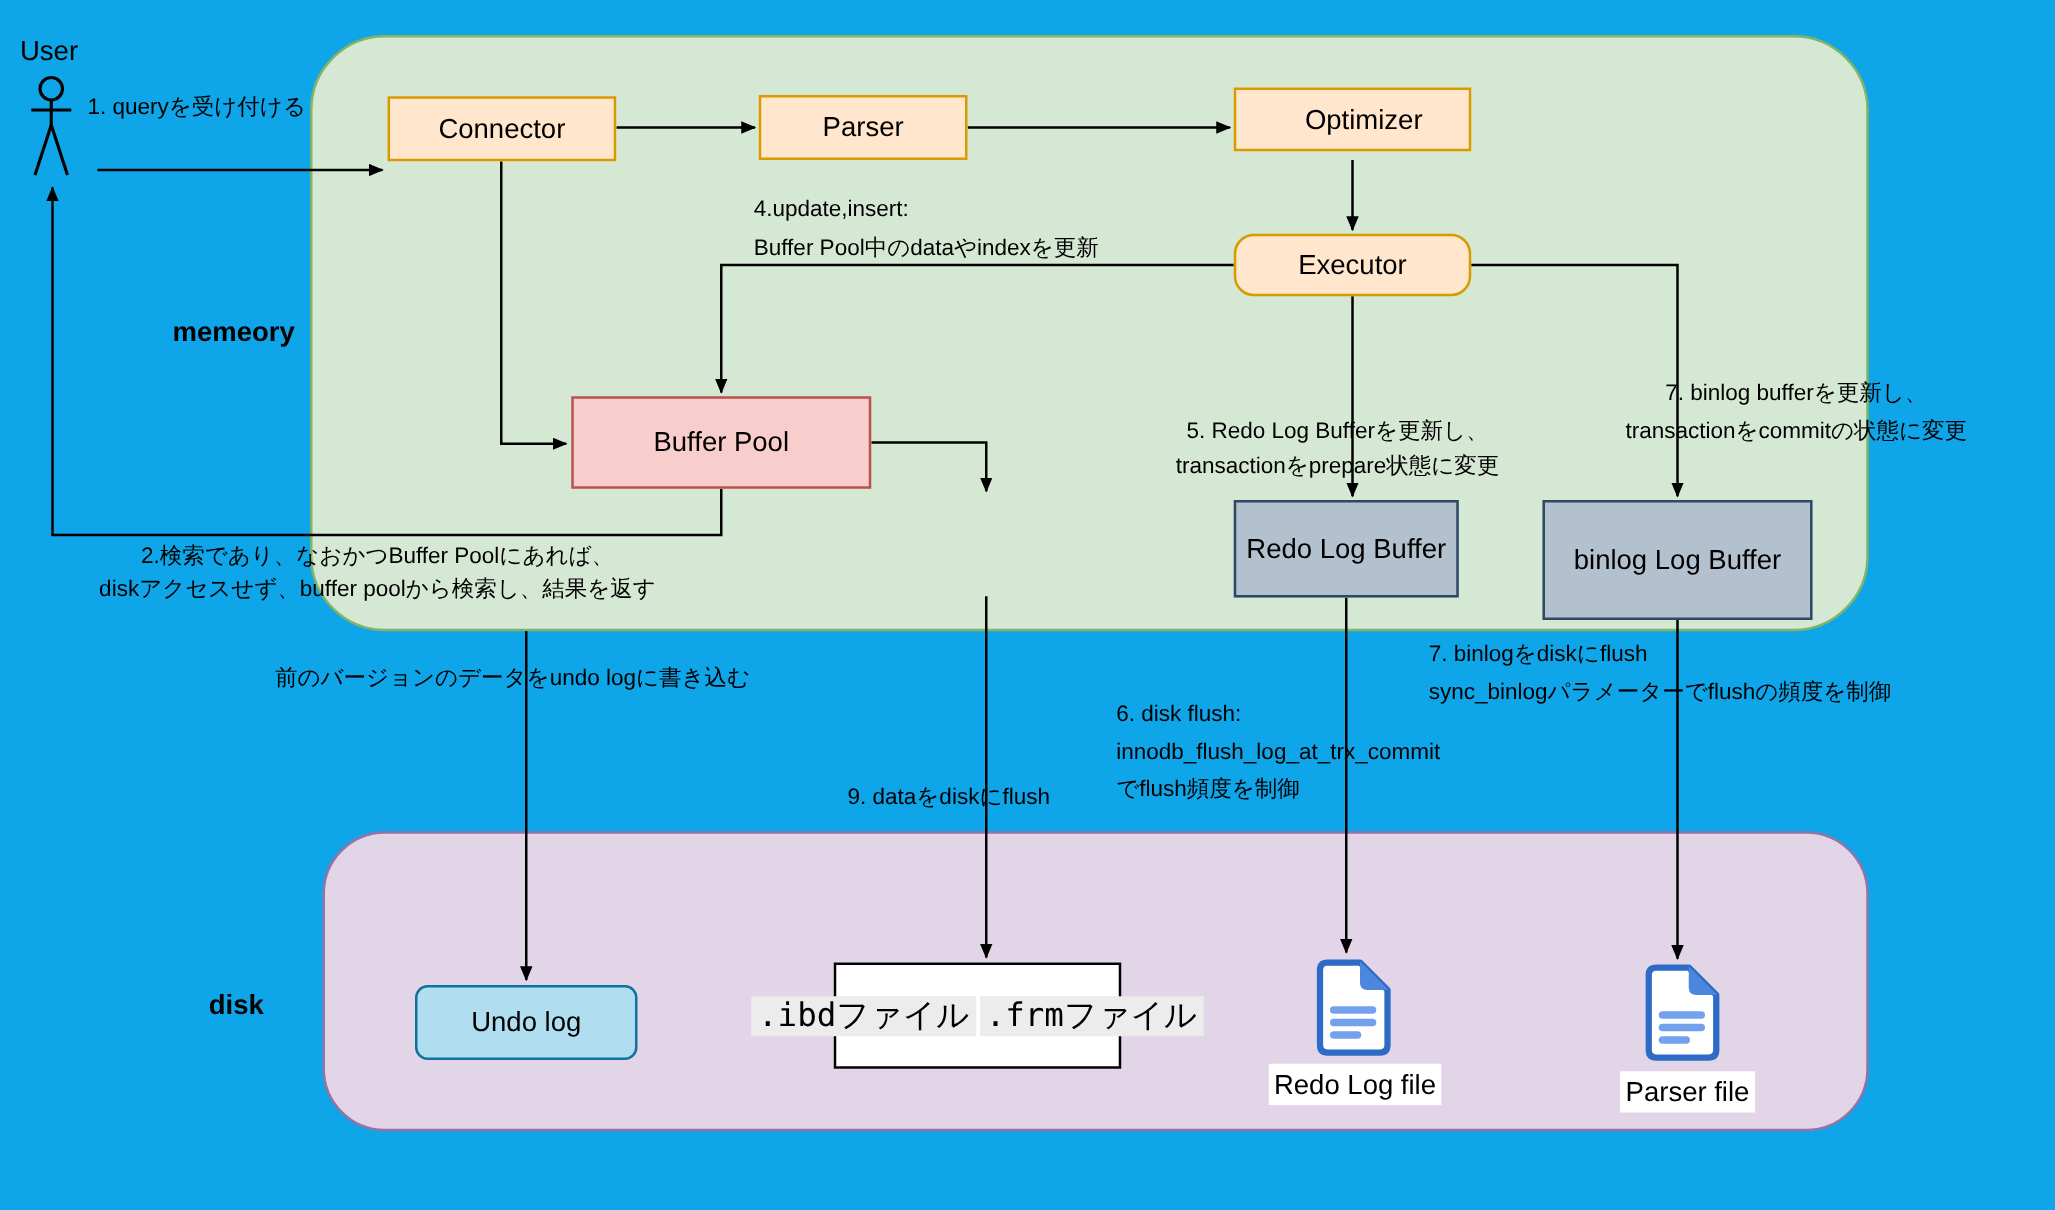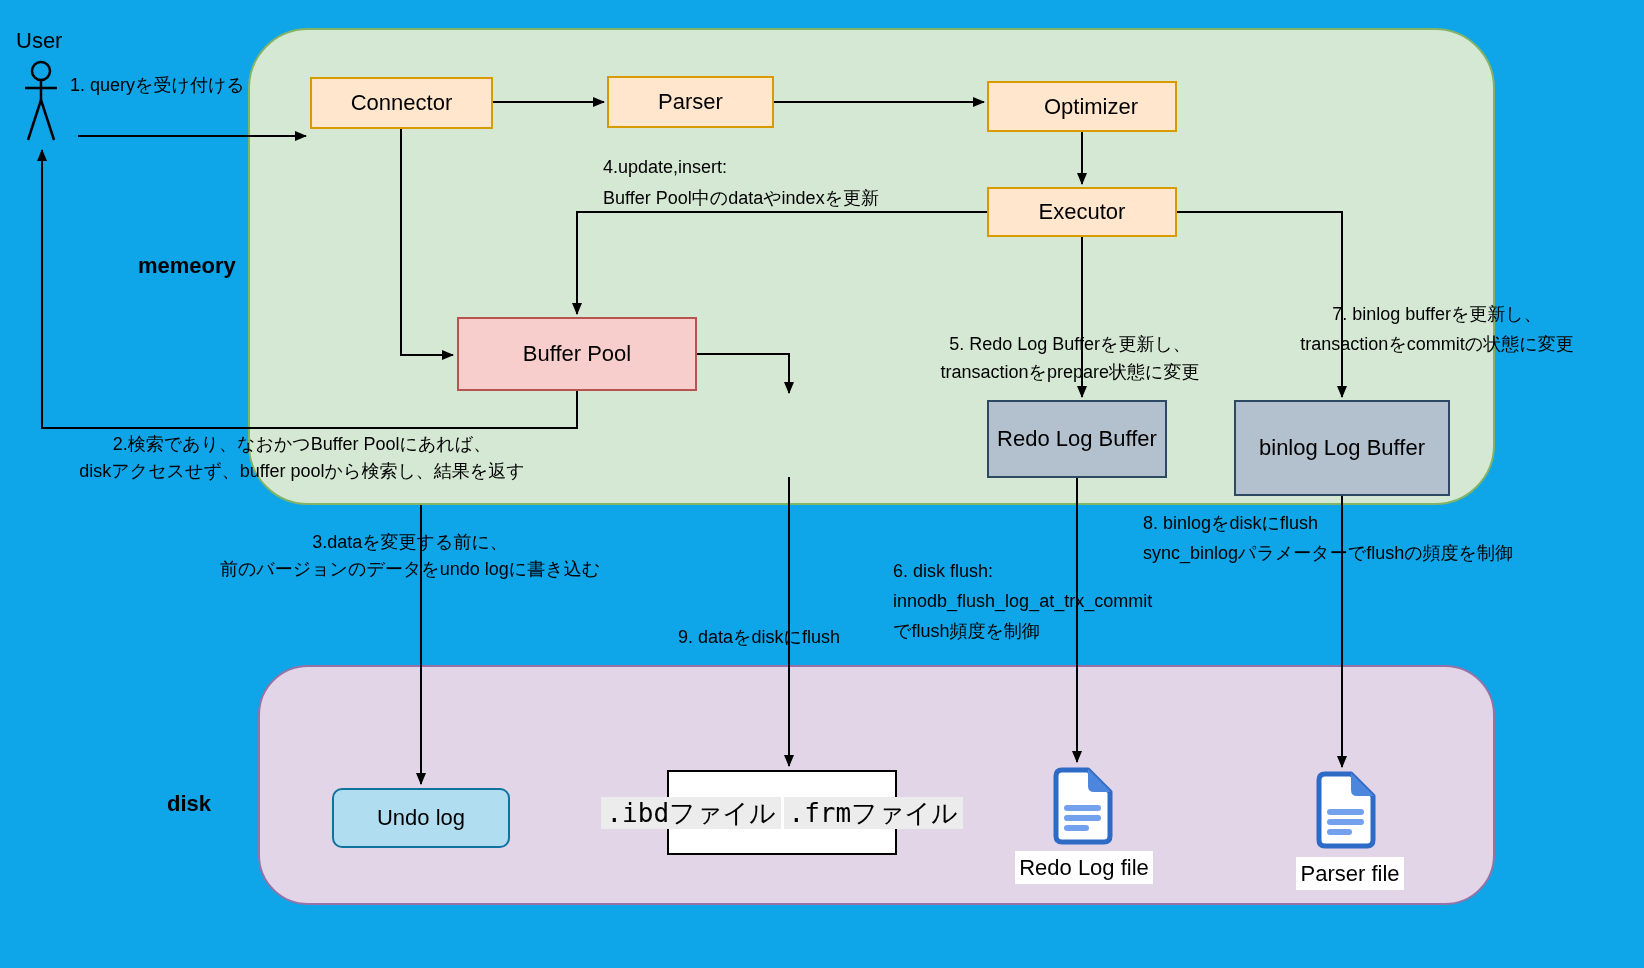--- a/index.html
+++ b/index.html
@@ -18,22 +18,22 @@
   }
   .lines{position:absolute;left:0;top:0;z-index:2;}
   .node{
     position:absolute;z-index:3;box-sizing:border-box;
     display:flex;align-items:center;justify-content:center;
     font-size:22px;text-align:center;
   }
   .proc{background:#ffe6cc;border:2px solid #d79b00;}
   .node-connector{left:310px;top:77px;width:183px;height:52px;}
   .node-parser{left:607px;top:76px;width:167px;height:52px;}
-  .node-optimizer{left:987px;top:81px;width:190px;height:51px;padding-left:18px;}
-  .node-executor{left:987px;top:187px;width:190px;height:50px;}
+  .node-optimizer{left:987px;top:70px;width:190px;height:51px;padding-left:18px;}
+  .node-executor{left:987px;top:187px;width:190px;height:50px;border-radius:16px;}
   .node-bufferpool{left:457px;top:317px;width:240px;height:74px;background:#f8cecc;border:2px solid #b85450;}
   .node-thread{left:749px;top:397px;width:80px;height:80px;border-radius:50%;background:#dae8fc;border:2px solid #6c8ebf;}
   .logbuf{background:#b3c0cd;border:2px solid #2d4a62;}
   .node-redobuf{left:987px;top:400px;width:180px;height:78px;}
   .node-binlogbuf{left:1234px;top:400px;width:216px;height:96px;}
   .node-undolog{left:332px;top:788px;width:178px;height:60px;border-radius:10px;background:#b1ddf0;border:2px solid #10739e;}
   .node-files{
     left:667px;top:770px;width:230px;height:85px;background:#fff;border:2px solid #000;
     flex-direction:row;justify-content:center;gap:3px;
     font-family:"DejaVu Sans Mono","Liberation Mono",monospace;font-size:26px;
@@ -140,39 +140,38 @@
 
   <div class="file-label label-redofile"><span>Redo Log file</span></div>
   <div class="file-label label-binlogfile"><span>Parser file</span></div>
 
   <div class="ann ann-1">1. queryを受け付ける</div>
   <div class="ann ann-2 center">
     <div>2.検索であり、なおかつBuffer Poolにあれば、</div>
     <div>diskアクセスせず、buffer poolから検索し、結果を返す</div>
   </div>
   <div class="ann ann-3 center">
-    <div>3.dataを変更する前に、</div>
     <div>前のバージョンのデータをundo logに書き込む</div>
   </div>
   <div class="ann ann-4">
     <div>4.update,insert:</div>
     <div>Buffer Pool中のdataやindexを更新</div>
   </div>
   <div class="ann ann-5 center">
     <div>5. Redo Log Bufferを更新し、</div>
     <div>transactionをprepare状態に変更</div>
   </div>
   <div class="ann ann-6">
     <div>6. disk flush:</div>
     <div>innodb_flush_log_at_trx_commit</div>
     <div>でflush頻度を制御</div>
   </div>
   <div class="ann ann-7 center">
     <div>7. binlog bufferを更新し、</div>
     <div>transactionをcommitの状態に変更</div>
   </div>
   <div class="ann ann-8">
-    <div>8. binlogをdiskにflush</div>
+    <div>7. binlogをdiskにflush</div>
     <div>sync_binlogパラメーターでflushの頻度を制御</div>
   </div>
   <div class="ann ann-9 center">9. dataをdiskにflush</div>
 
 </div>
 
 </body></html>

